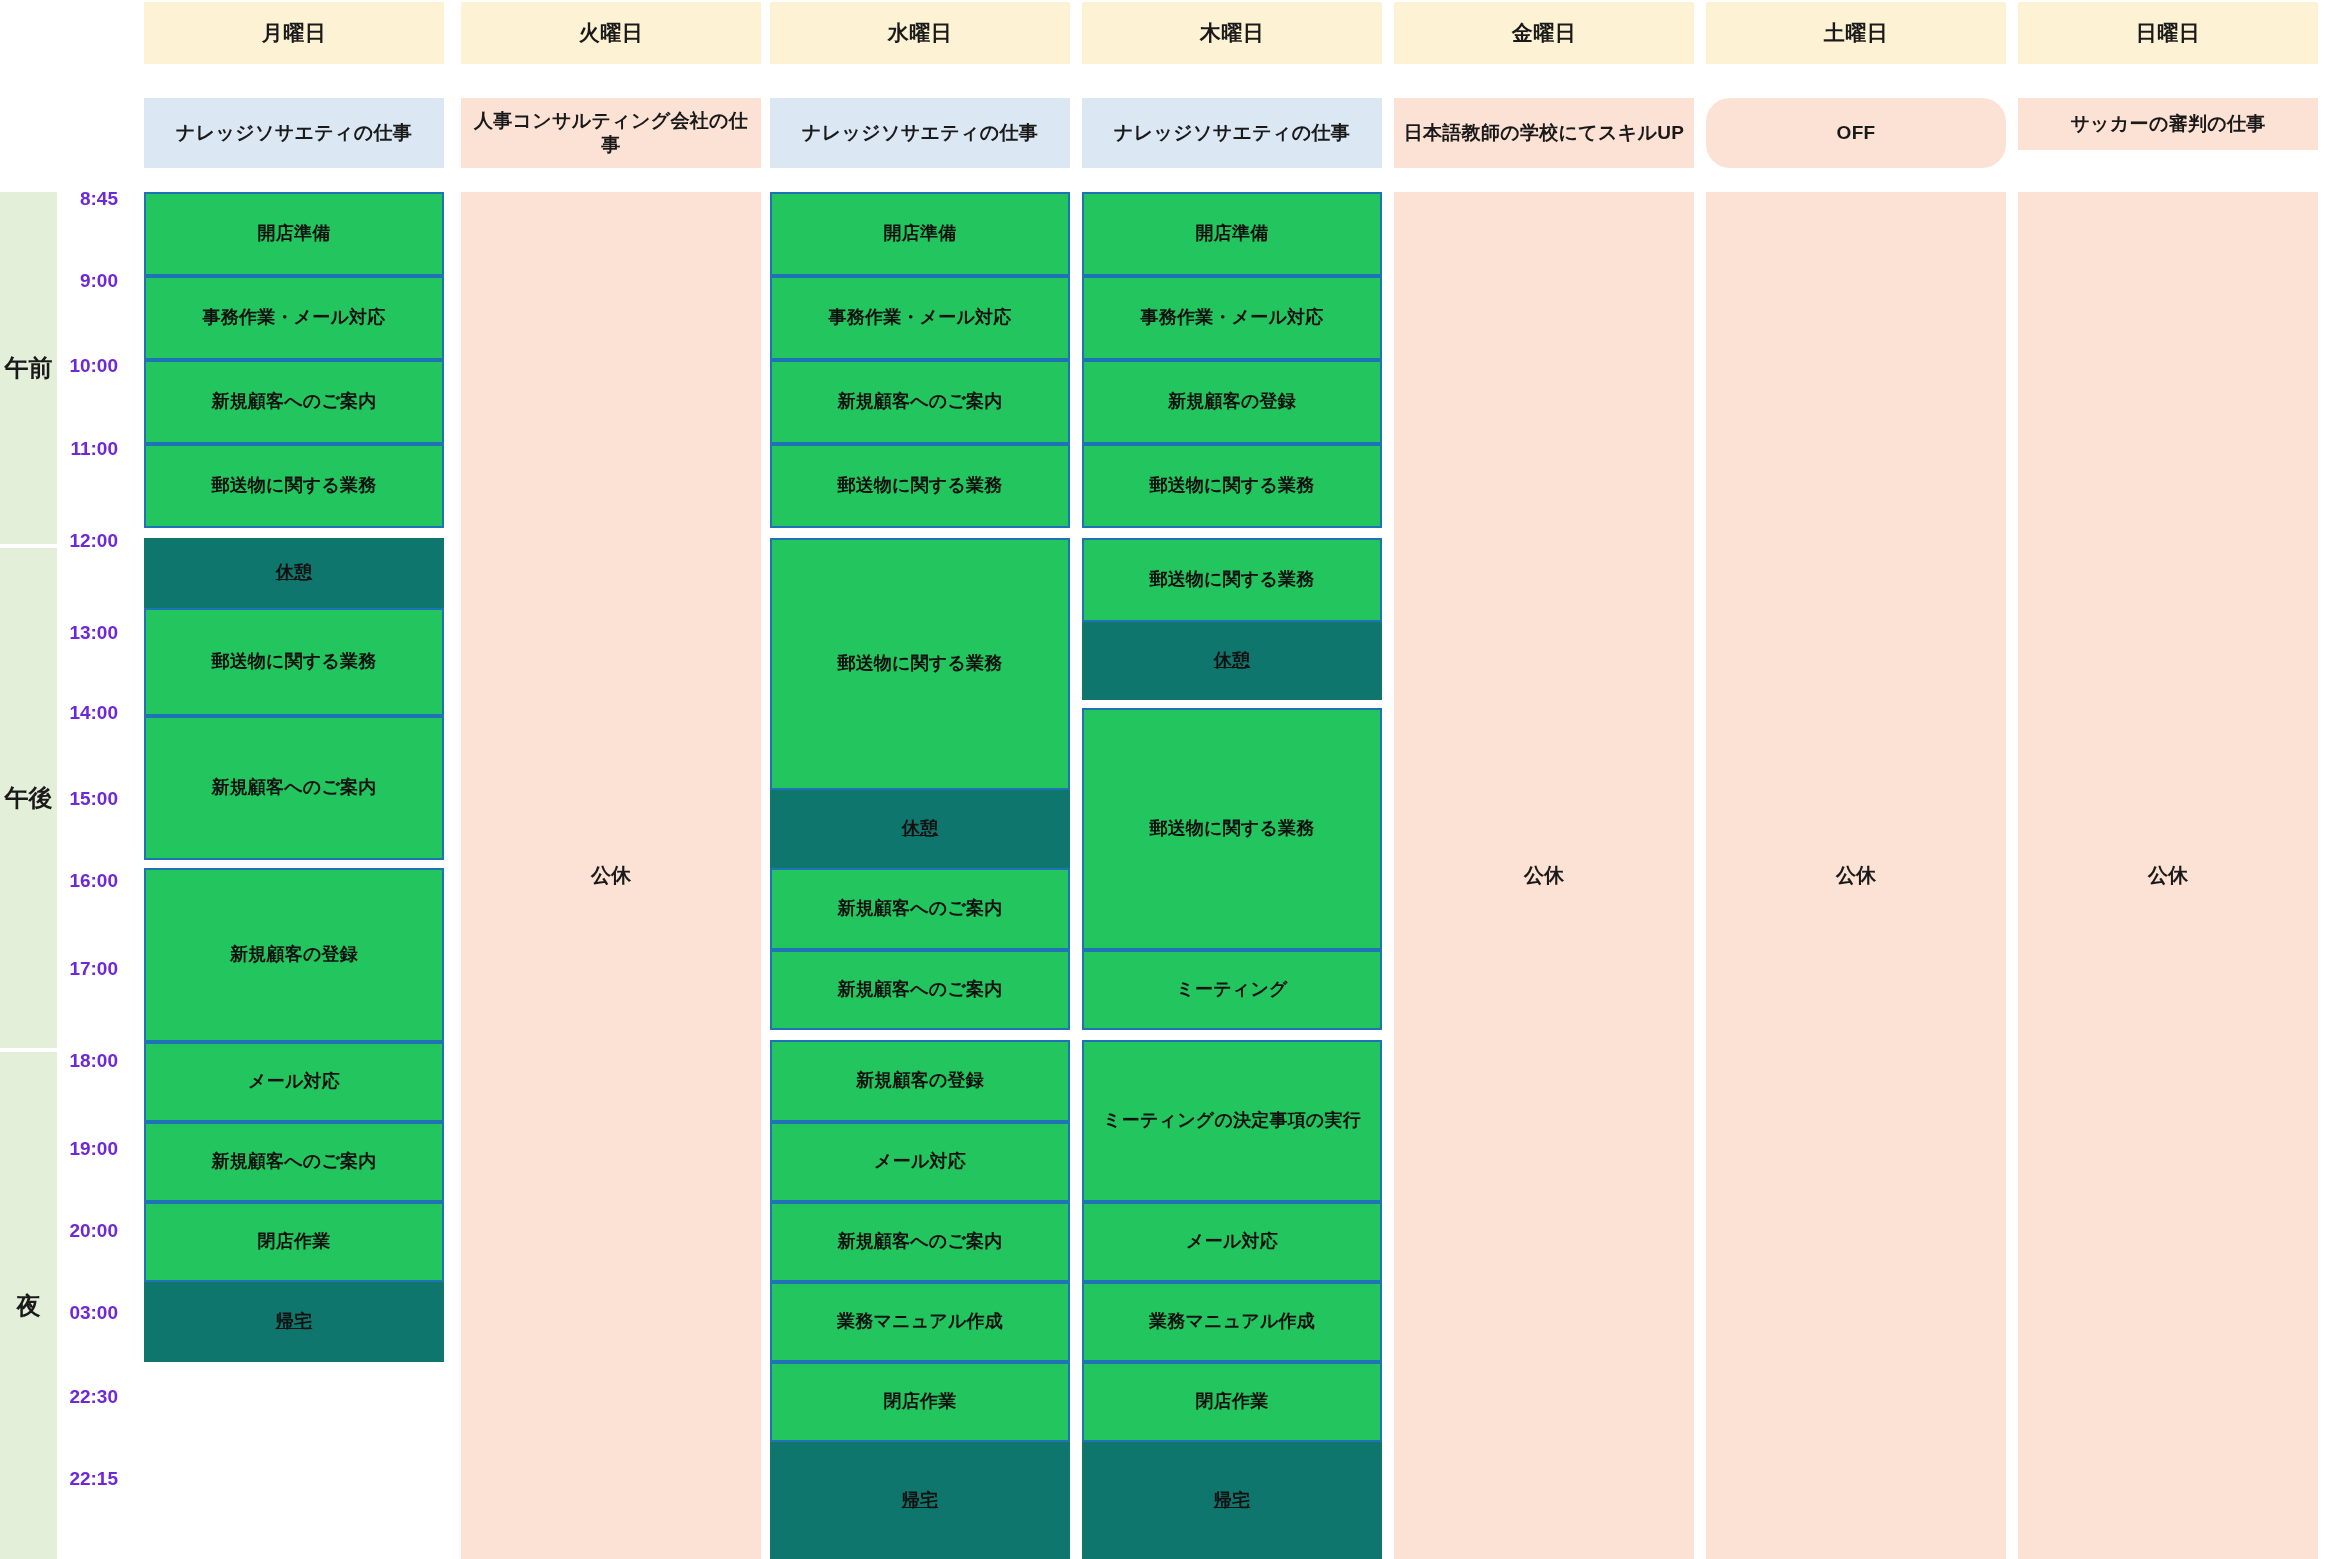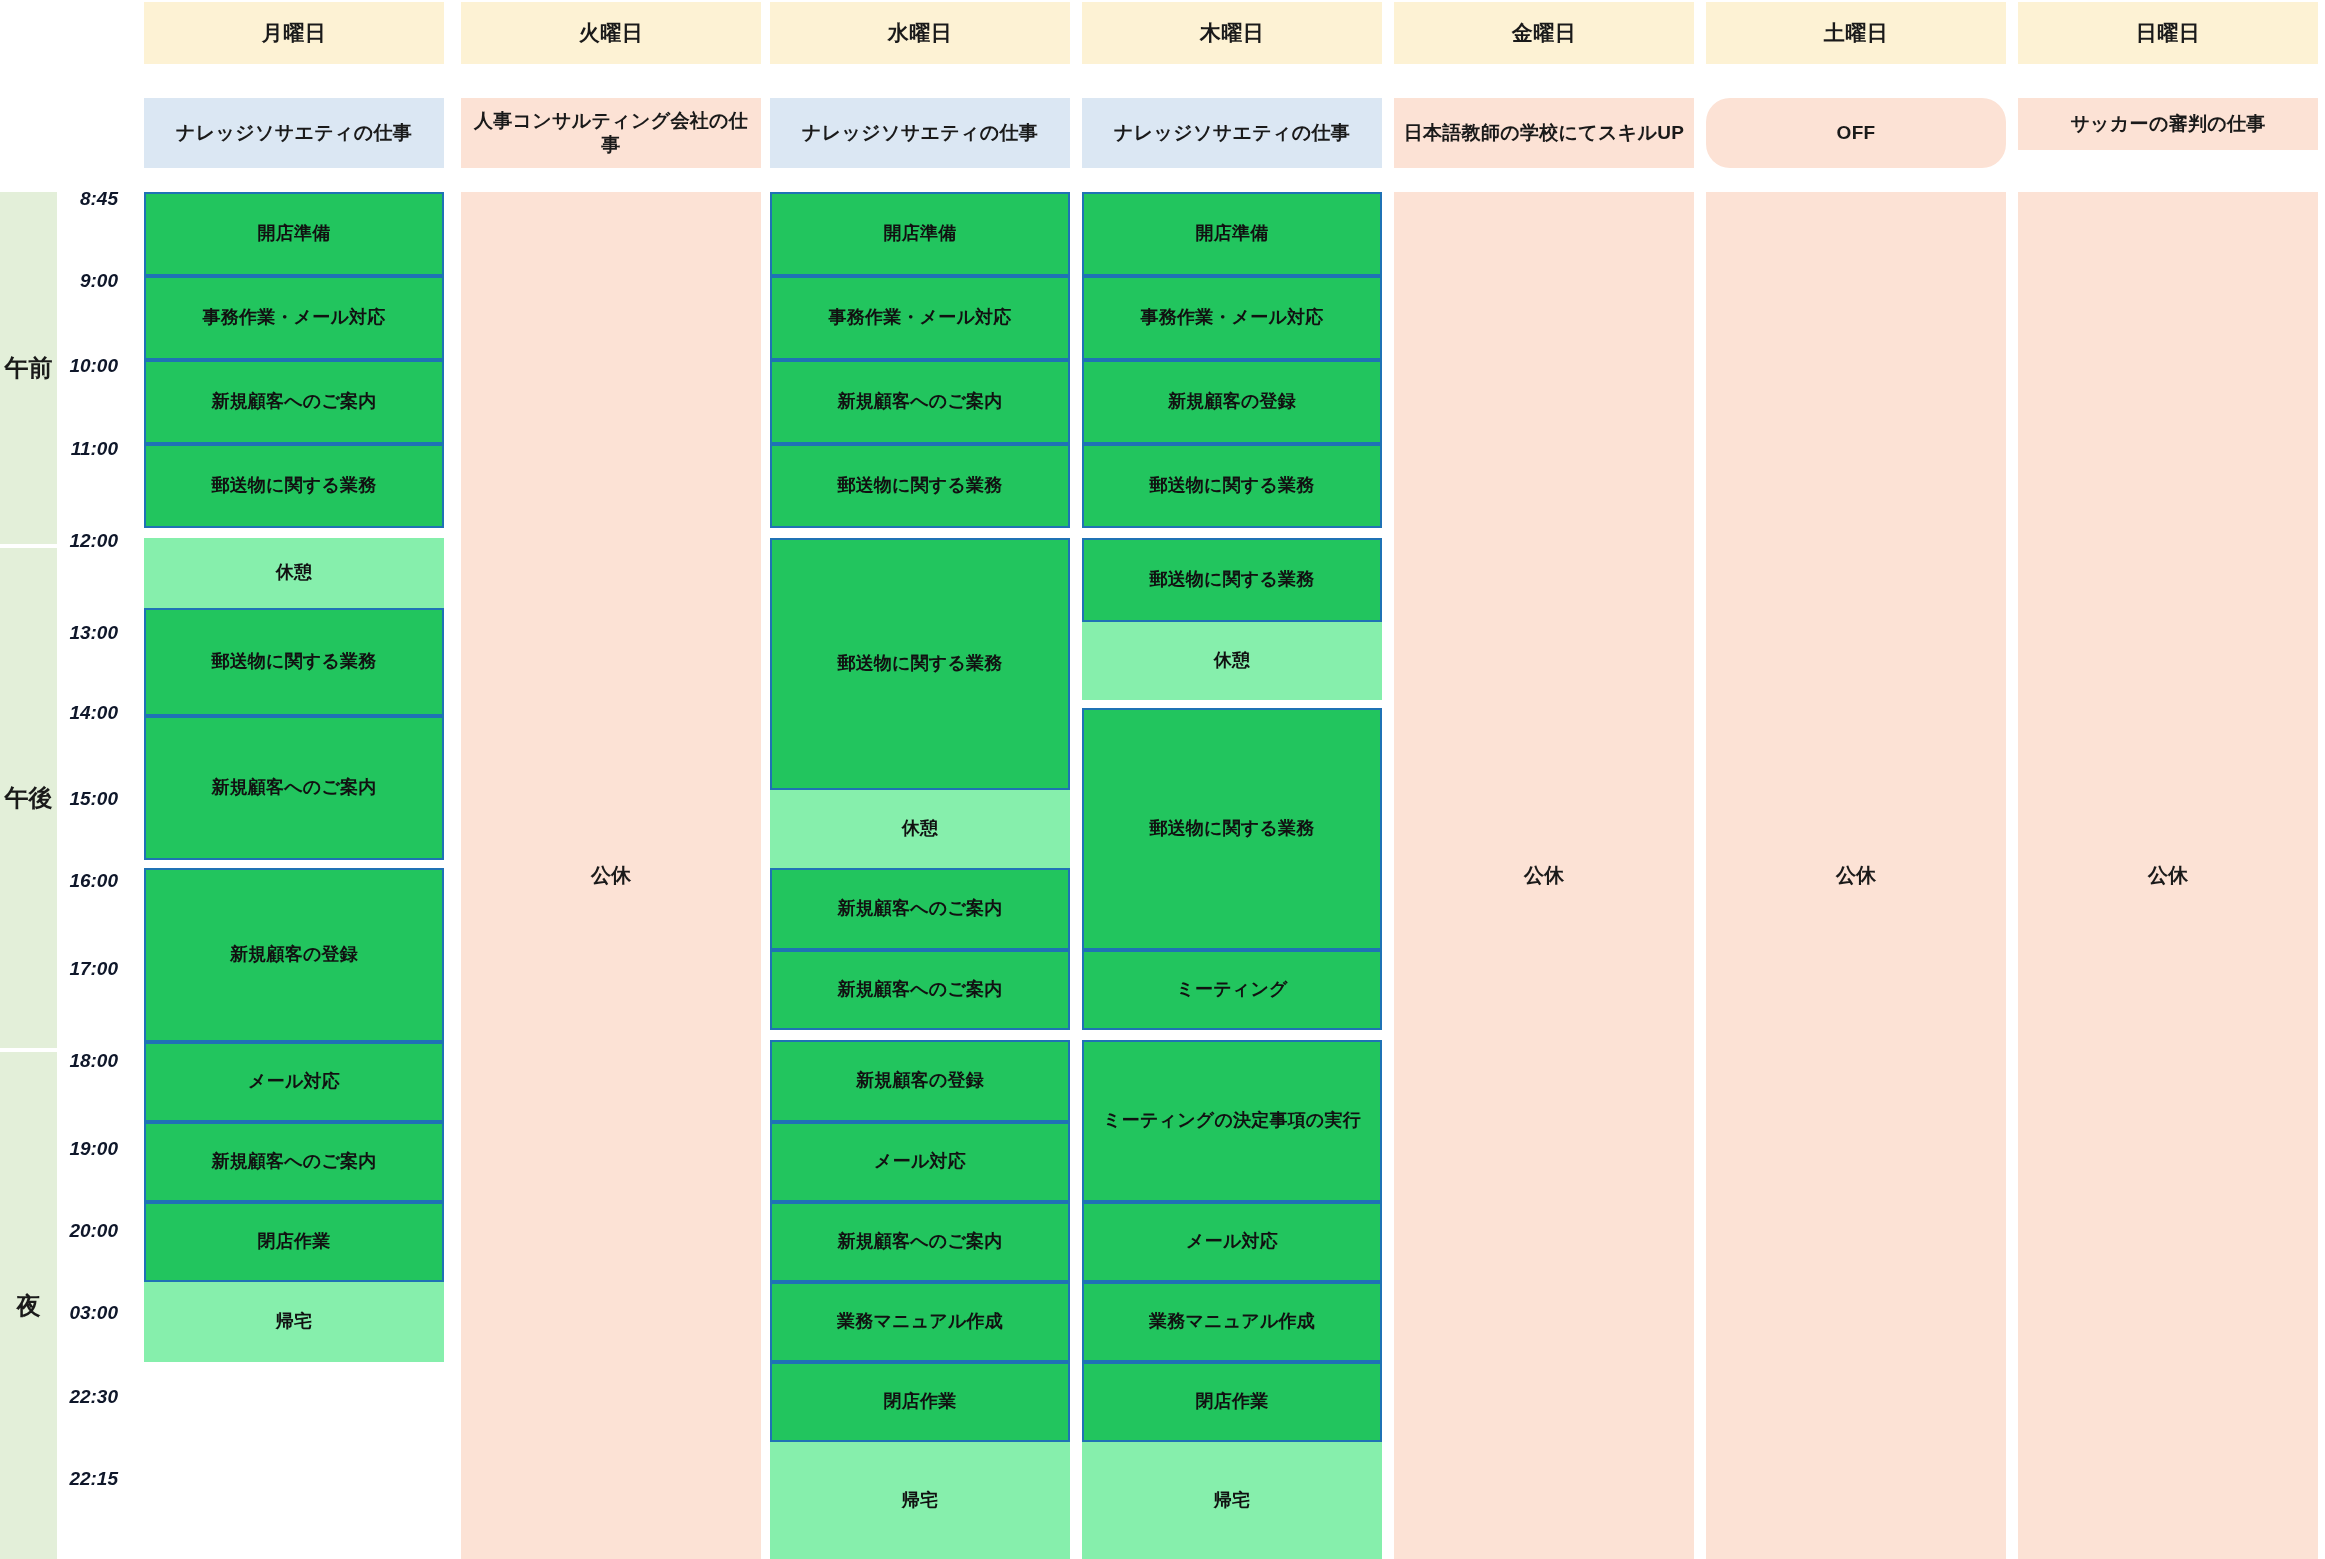--- a/index.html
+++ b/index.html
@@ -45,41 +45,41 @@
   
   .periodtag{
     background:#E3EFD9;
     display:flex;align-items:center;justify-content:center;
     font-size:24px;font-weight:700;color:#1a1a1a;
   }
 
   
   .timelabel{
     display:flex;align-items:flex-start;justify-content:flex-end;
-    font-size:19px;font-weight:700;color:#0f172a;
+    font-size:19px;font-weight:700;color:#6d28d9;
     padding-right:12px;
     white-space:nowrap;
-    font-style:italic;
   }
 
   
   .task{
     display:flex;align-items:center;justify-content:center;
     text-align:center;line-height:1.3;
     font-size:18px;font-weight:700;color:#111;
     padding:0 5px;
     letter-spacing:.2px;
   }
   .task.work{
     background:#22c55e;
     border:2px solid #1F72B5;
   }
   .task.rest{
-    background:#86efac;
+    background:#0f766e;
     border:none;
+    text-decoration:underline;
   }
 </style>
 </head>
 <body>
 
 <div id="sheet">
     <div class="abox periodtag" style="left: 0px; top: 192px; width: 57px; height: 352px;">午前</div>
     <div class="abox periodtag" style="left: 0px; top: 548px; width: 57px; height: 500px;">午後</div>
     <div class="abox periodtag" style="left: 0px; top: 1052px; width: 57px; height: 507px;">夜</div>
     <div class="abox timelabel" style="left: 60px; top: 188px; width: 70px; height: 26px;">8:45</div>

